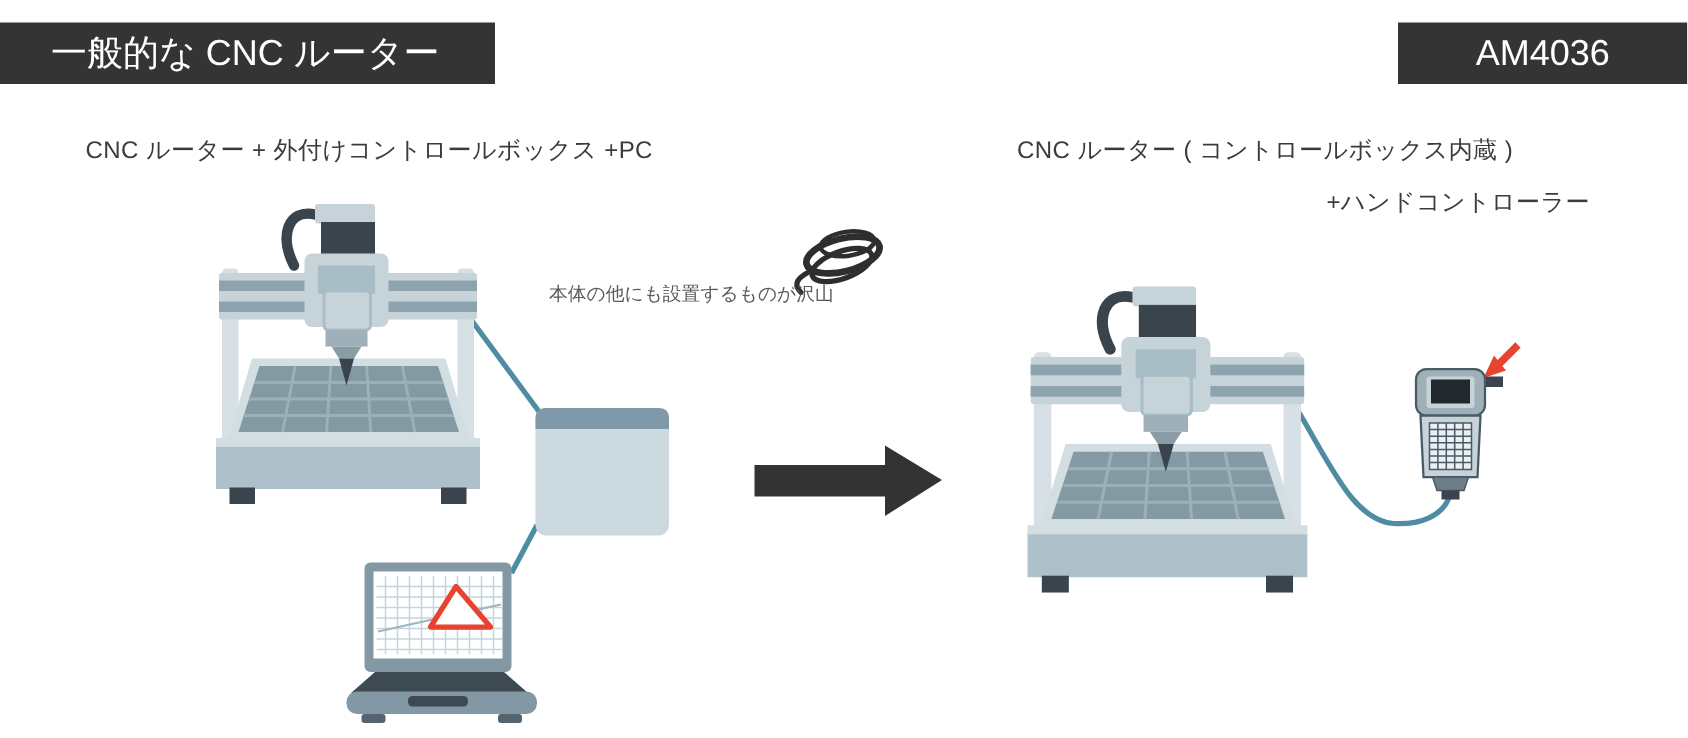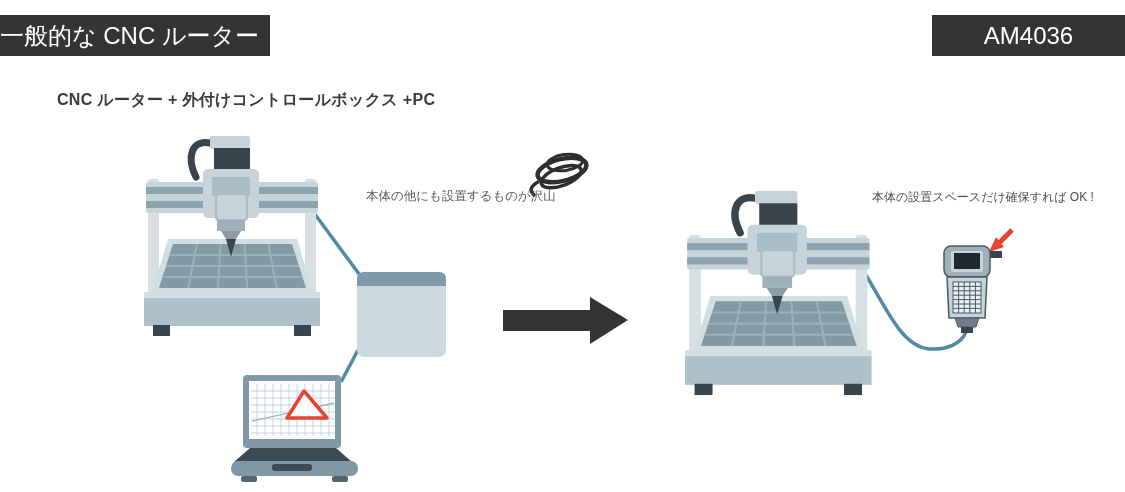--- a/index.html
+++ b/index.html
@@ -16,26 +16,26 @@
   .banner {
     position: absolute;
     top: 15px;
     height: 41px;
     background: #343434;
     color: #ffffff;
     font-size: 24px;
     line-height: 41px;
     white-space: nowrap;
   }
-  .banner-left { left: 0; width: 270px; }
+  .banner-left { left: 0; width: 330px; padding-left: 34px; }
   .banner-right { left: 932px; width: 193px; text-align: center; }
   .section-heading {
     position: absolute;
     font-size: 16px;
-    font-weight: bold;
+    font-weight: normal;
     color: #3b3b3b;
     white-space: nowrap;
     letter-spacing: 0.3px;
   }
   .heading-left { left: 57px; top: 90px; }
   .heading-right { left: 678px; top: 90px; width: 392px; }
   .heading-right .line2 { text-align: right; padding-right: 10px; margin-top: 14px; }
   .note {
     position: absolute;
     color: #5a5a5a;
@@ -149,22 +149,25 @@
       <polygon points="955,318 979,318 976,327 958,327" fill="#6d7e88" stroke="#4a5a64" stroke-width="1"></polygon>
       <rect x="961" y="327" width="12" height="6" fill="#39444c"></rect>
     </g>
   </svg>
 
   <div class="banner banner-left">一般的な CNC ルーター</div>
   <div class="banner banner-right">AM4036</div>
 
   <div class="section-heading heading-left">CNC ルーター + 外付けコントロールボックス +PC</div>
 
+  <div class="section-heading heading-right">
+    <div class="line1">CNC ルーター ( コントロールボックス内蔵 )</div>
+    <div class="line2">+ハンドコントローラー</div>
+  </div>
 
   <div class="note note-left">
     <div>本体の他にも設置するものが沢山</div>
   </div>
 
   <div class="note note-right">
-    <div>本体の設置スペースだけ確保すれば OK !</div>
   </div>
 
 </div>
 
 </body></html>

